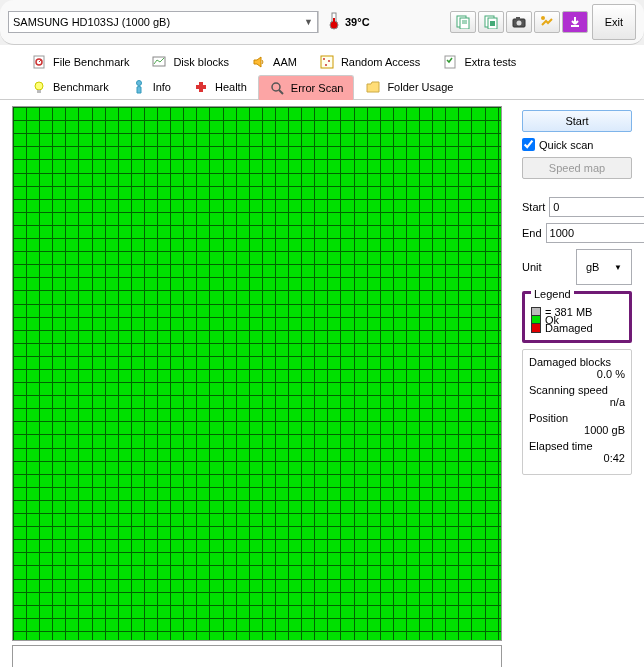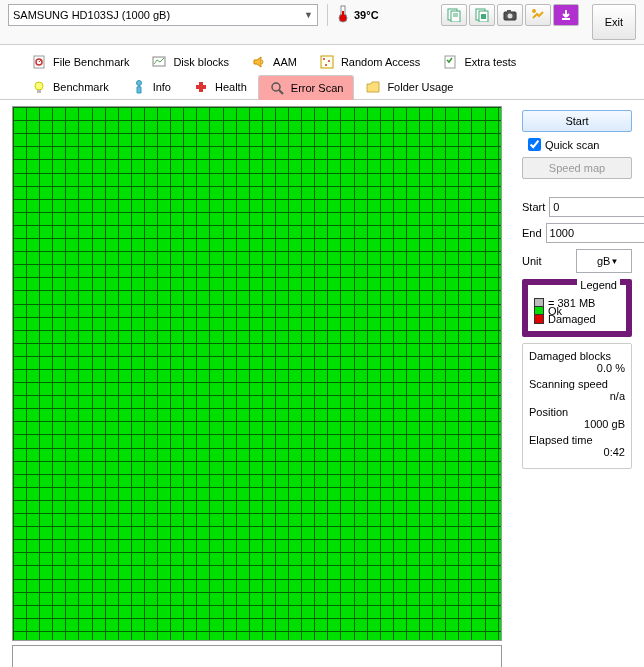--- a/index.html
+++ b/index.html
@@ -1,17 +1,17 @@
 <!DOCTYPE html>
 <html><head>
 <meta charset="utf-8">
 <style>
 * { box-sizing: border-box; margin: 0; padding: 0; font-family: Tahoma, sans-serif; font-size: 11px; }
 body { background: #f0f0f0; width: 644px; height: 667px; overflow: hidden; }
-.toolbar { display: flex; align-items: flex-start; padding: 4px 8px; gap: 9px; border-bottom: 1px solid #ccc; background: #f9f9f9; }
+.toolbar { display: flex; align-items: center; padding: 4px 8px; gap: 0; border-bottom: 1px solid #ccc; background: #f9f9f9; border-radius: 14px; }
 .drive-select { flex: 0 0 310px; height: 22px; border: 1px solid #abadb3; background: #fff; padding: 2px 4px; display: flex; align-items: center; justify-content: space-between; }
 .drive-select .chev { font-size: 9px; color: #555; }
 .temp { display: flex; align-items: center; gap: 4px; padding: 0 8px; border-left: 1px solid #ccc; height: 22px; }
 .temp-icon svg { width: 14px; height: 18px; }
 .tb-btns { display: flex; gap: 2px; margin-left: auto; }
 .tb-btn { width: 26px; height: 22px; border: 1px solid #bbb; background: linear-gradient(#fff,#e8e8e8); display: flex; align-items: center; justify-content: center; border-radius: 2px; }
 .exit-btn { height: 36px; padding: 0 12px; border: 1px solid #bbb; background: linear-gradient(#fff,#e8e8e8); border-radius: 2px; margin-left: 4px; }
 .tabs { display: flex; flex-wrap: wrap; padding: 4px 20px 0 20px; background: #fff; border-bottom: 1px solid #ccc; }
 .tab { display: flex; align-items: center; gap: 6px; padding: 4px 10px; border: 1px solid transparent; border-bottom: none; white-space: nowrap; }
 .tab.active { border-color: #ccc; background: #fca5a5; border-radius: 3px 3px 0 0; position: relative; top: 1px; }
@@ -20,27 +20,27 @@
 .left { flex: 1; display: flex; flex-direction: column; gap: 4px; }
 .grid-box { width: 490px; height: 535px; border: 1px solid #999; background: #00e000; position: relative; }
 .grid-box::before { content: ""; position: absolute; inset: 0; background-image:
   repeating-linear-gradient(#006400 0 1px, transparent 1px 13.1px),
   repeating-linear-gradient(90deg, #006400 0 1px, transparent 1px 13.1px);
 }
 .log-box { width: 490px; height: 62px; border: 1px solid #999; background: #fff; }
 .right { width: 110px; display: flex; flex-direction: column; gap: 6px; padding-top: 4px; align-items: stretch; }
 .btn { height: 22px; border: 1px solid #7eb4ea; background: linear-gradient(#f4f9ff,#dbeafc); border-radius: 2px; }
 .btn.disabled { border-color: #bbb; color: #999; background: #f0f0f0; }
-.chk { display: flex; align-items: flex-end; gap: 4px; margin-left: 6px; }
+.chk { display: flex; align-items: flex-end; gap: 4px; }
 .row { display: flex; align-items: center; gap: 4px; }
 .row label { width: 28px; }
 .spin { flex: 1; display: flex; border: 1px solid #abadb3; height: 20px; background: #fff; }
 .spin input { flex: 1; border: none; padding: 0 3px; font-size: 11px; outline: none; }
-.unit-sel { width: 56px; height: 24px; border: 1px solid #abadb3; background: #fff; display: flex; align-items: center; justify-content: space-between; padding: 0 20px; margin-left: auto; }
-.fieldset { border: 6px solid #701a75; padding: 4px 6px 6px 6px; border-radius: 2px; text-align: right; }
+.unit-sel { width: 56px; height: 36px; border: 1px solid #abadb3; background: #fff; display: flex; align-items: center; justify-content: space-between; padding: 0 9px; margin-left: auto; }
+.fieldset { border: 3px solid #701a75; padding: 4px 6px 6px 6px; border-radius: 2px; }
 .fieldset .legend { position: relative; top: -10px; background: #fff; padding: 0 3px; display: inline-block; }
 .lg-row { display: flex; align-items: center; gap: 4px; margin-top: -4px; }
 .sq { width: 10px; height: 10px; border: 1px solid #333; }
 .stats { border: 1px solid #ccc; padding: 6px; border-radius: 2px; }
 .stat-lbl { font-size: 11px; }
 .stat-val { text-align: right; font-weight: normal; margin-bottom: 4px; }
 </style>
 </head>
 <body>
 

